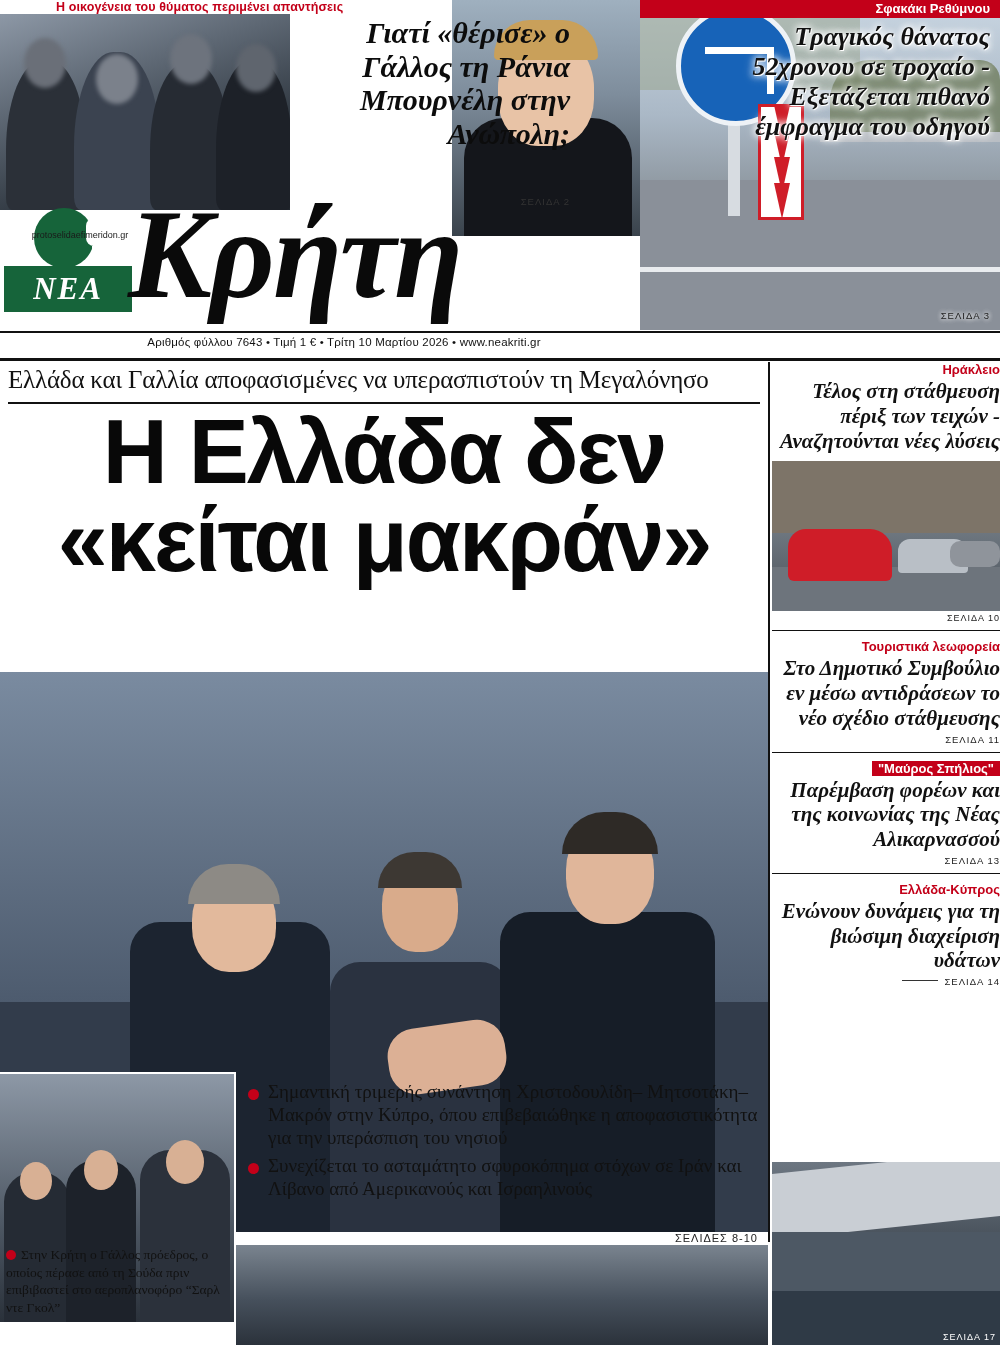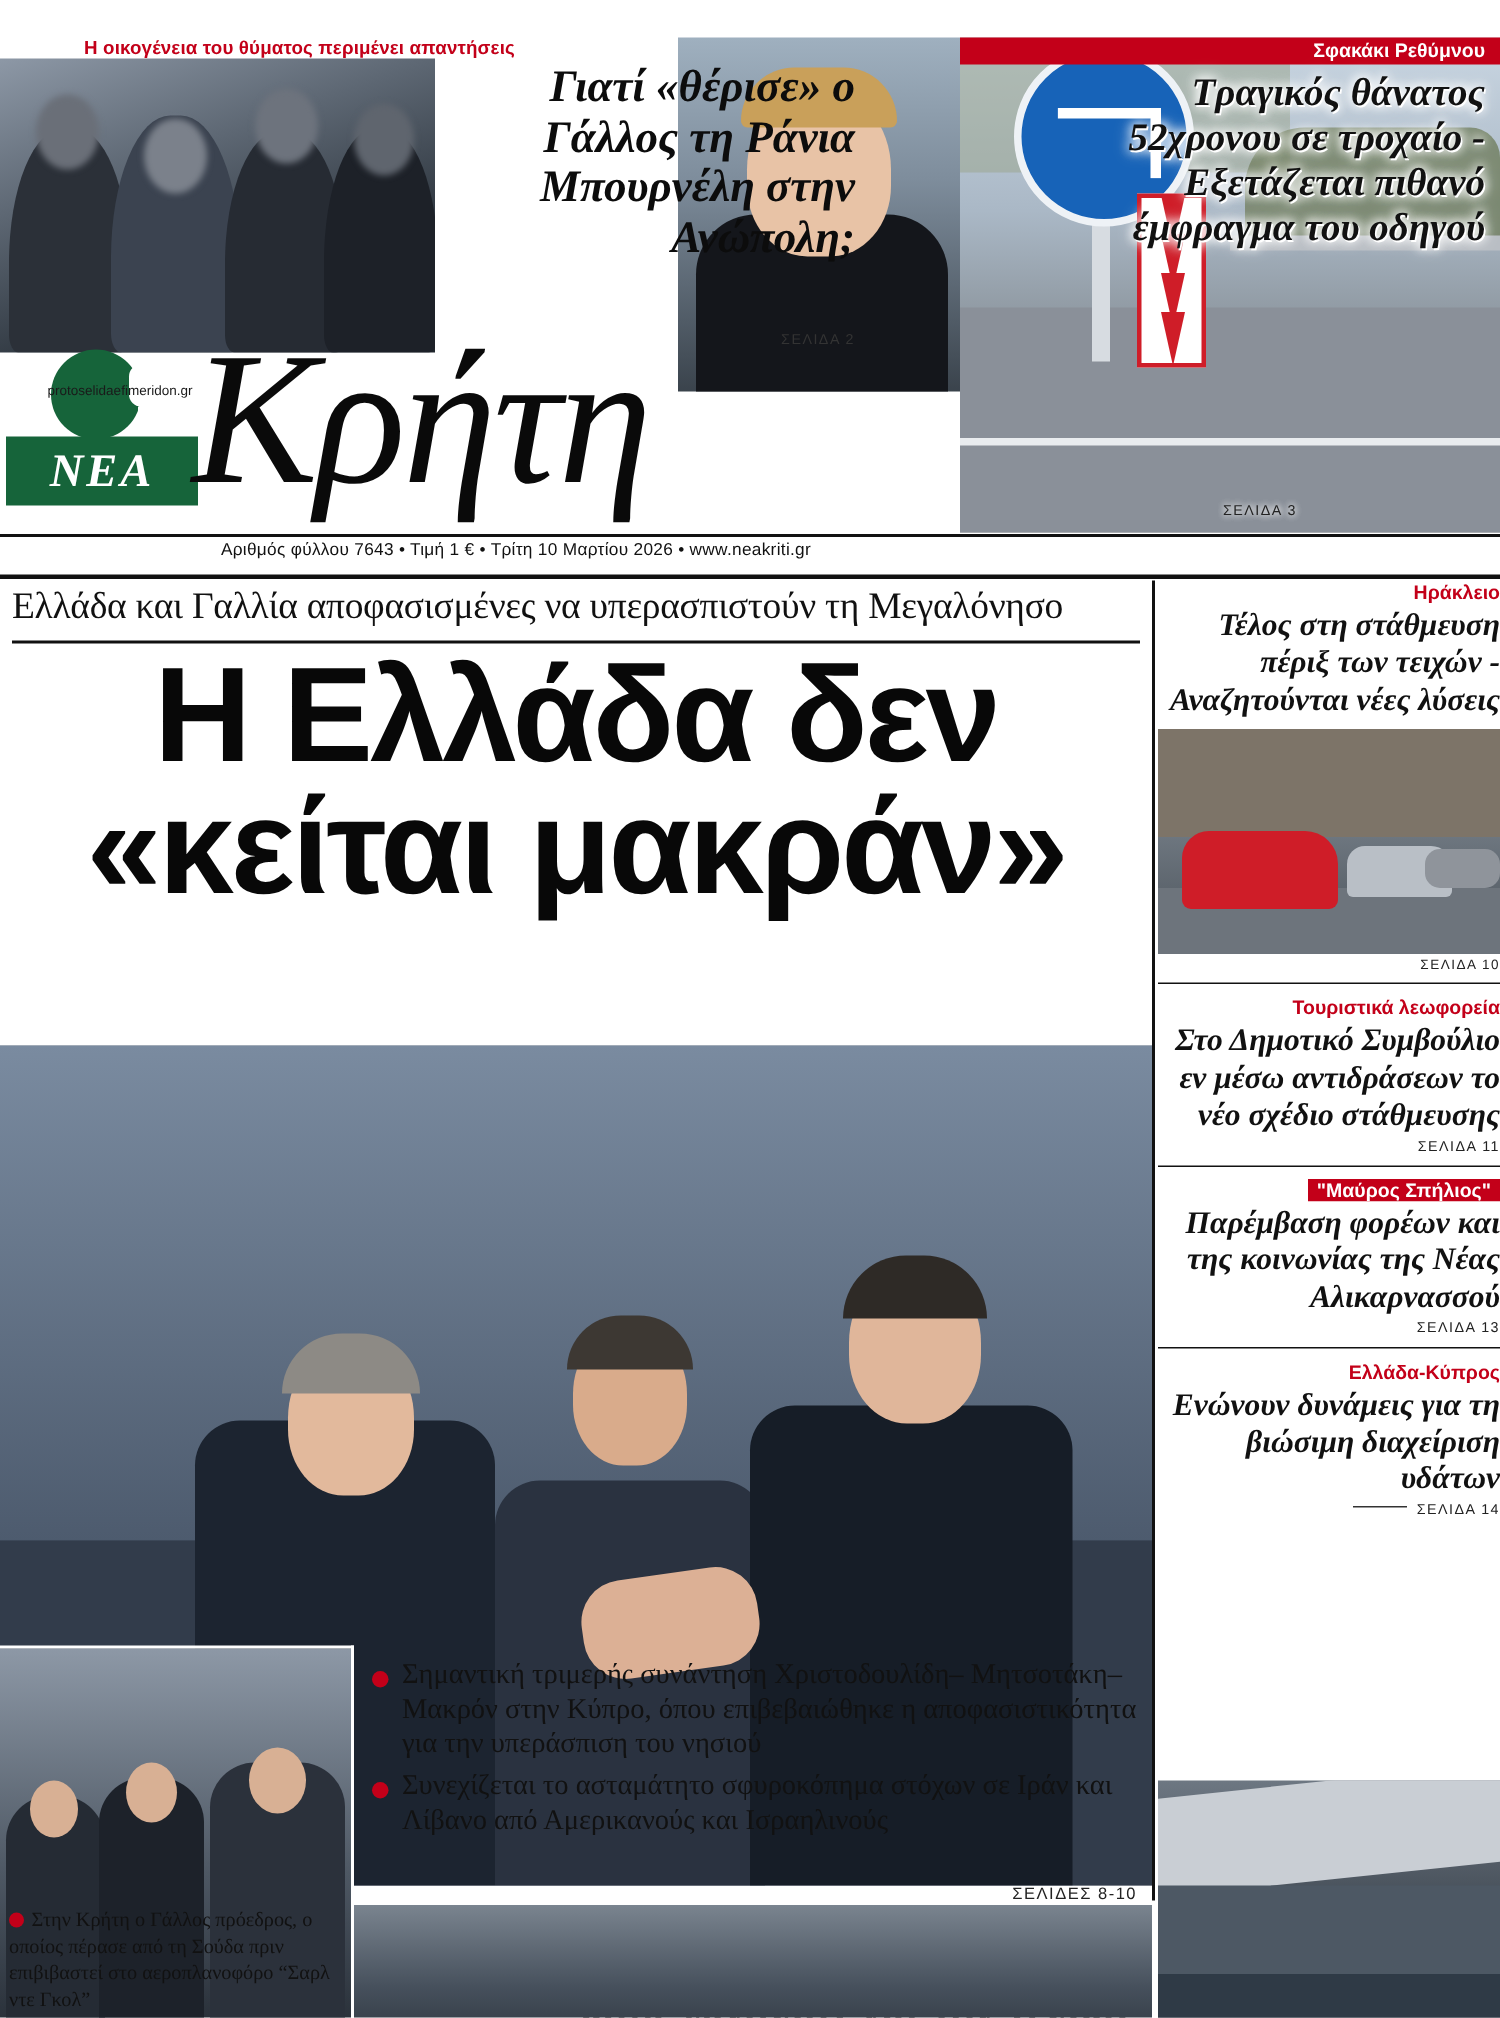--- a/index.html
+++ b/index.html
@@ -2,21 +2,21 @@
 <html><head>
 <meta charset="utf-8">
 <style>
   * { box-sizing: border-box; margin: 0; padding: 0; }
   html, body {
     width: 1000px; height: 1345px;
     background: #ffffff;
     font-family: "Liberation Serif", serif;
     overflow: hidden;
   }
-  .page { position: relative; width: 1000px; height: 1092px; background:#fff;margin-top:25px; }
+  .page { position: relative; width: 1000px; height: 1092px; background:#fff; }
 
   
   .topband { position:absolute; left:0; top:0; width:1000px; height:352px; }
 
   .top-left-photo {
     position:absolute; left:0; top:14px; width:290px; height:196px;
     background: linear-gradient(160deg,#8d98a6 0%,#5d6773 35%,#2f3740 70%,#20262d 100%);
     overflow:hidden;
   }
   .tl-fig { position:absolute; bottom:0; border-radius:46% 46% 8% 8% / 60% 60% 8% 8%; }
@@ -82,21 +82,21 @@
     position:absolute; left:640px; top:0; width:360px; height:18px;
     background:#c30019; color:#fff; font-size:13px; font-weight:bold;
     font-family:"Liberation Sans", sans-serif; padding:1px 10px 0 0; text-align:right;
   }
   .top-right-head {
     position:absolute; left:690px; top:22px; width:300px; text-align:right;
     font-style:italic; font-weight:bold; font-size:26px; line-height:1.16; color:#111;
     text-shadow: 0 0 7px #fff, 0 0 7px #fff, 0 0 12px #fff, 1px 1px 0 #fff;
   }
   .top-right-ref {
-    position:absolute; left:690px; top:310px; width:300px; text-align:center;
+    position:absolute; left:690px; top:310px; width:300px; text-align:right;
     font-size:9.5px; letter-spacing:1px; color:#222;
     font-family:"Liberation Sans", sans-serif;
     text-shadow:0 0 5px #fff,0 0 5px #fff;
   }
 
   
   .masthead { position:absolute; left:0; top:186px; width:640px; height:140px; }
   .logo-badge {
     position:absolute; left:4px; top:24px; width:128px; height:104px;
   }
@@ -111,21 +111,21 @@
     color:#fff; font-style:italic; font-weight:bold; font-size:31px;
     text-align:center; line-height:46px; letter-spacing:2px;
     font-family:"Liberation Serif", serif;
   }
   .logo-url {
     position:absolute; left:0; top:44px; width:160px; text-align:center;
     font-size:9px; color:#1a1a1a; font-family:"Liberation Sans", sans-serif;
   }
   .masthead-title {
     position:absolute; left:128px; top:6px; width:512px;
-    font-family:"Liberation Serif", serif; font-weight:normal; font-style:italic;
+    font-family:"Liberation Serif", serif; font-weight:bold; font-style:italic;
     font-size:126px; line-height:1; color:#0a0a0a; letter-spacing:-2px;
   }
   .masthead-rule {
     position:absolute; left:0; top:331px; width:1000px; height:2px; background:#111;
   }
   .masthead-info {
     position:absolute; left:0; top:336px; width:640px; text-align:center;
     font-size:11.5px; color:#111; font-family:"Liberation Sans", sans-serif; letter-spacing:.2px;padding-left:48px;
   }
   .hrule-thick { position:absolute; left:0; top:358px; width:1000px; height:3px; background:#111; }

